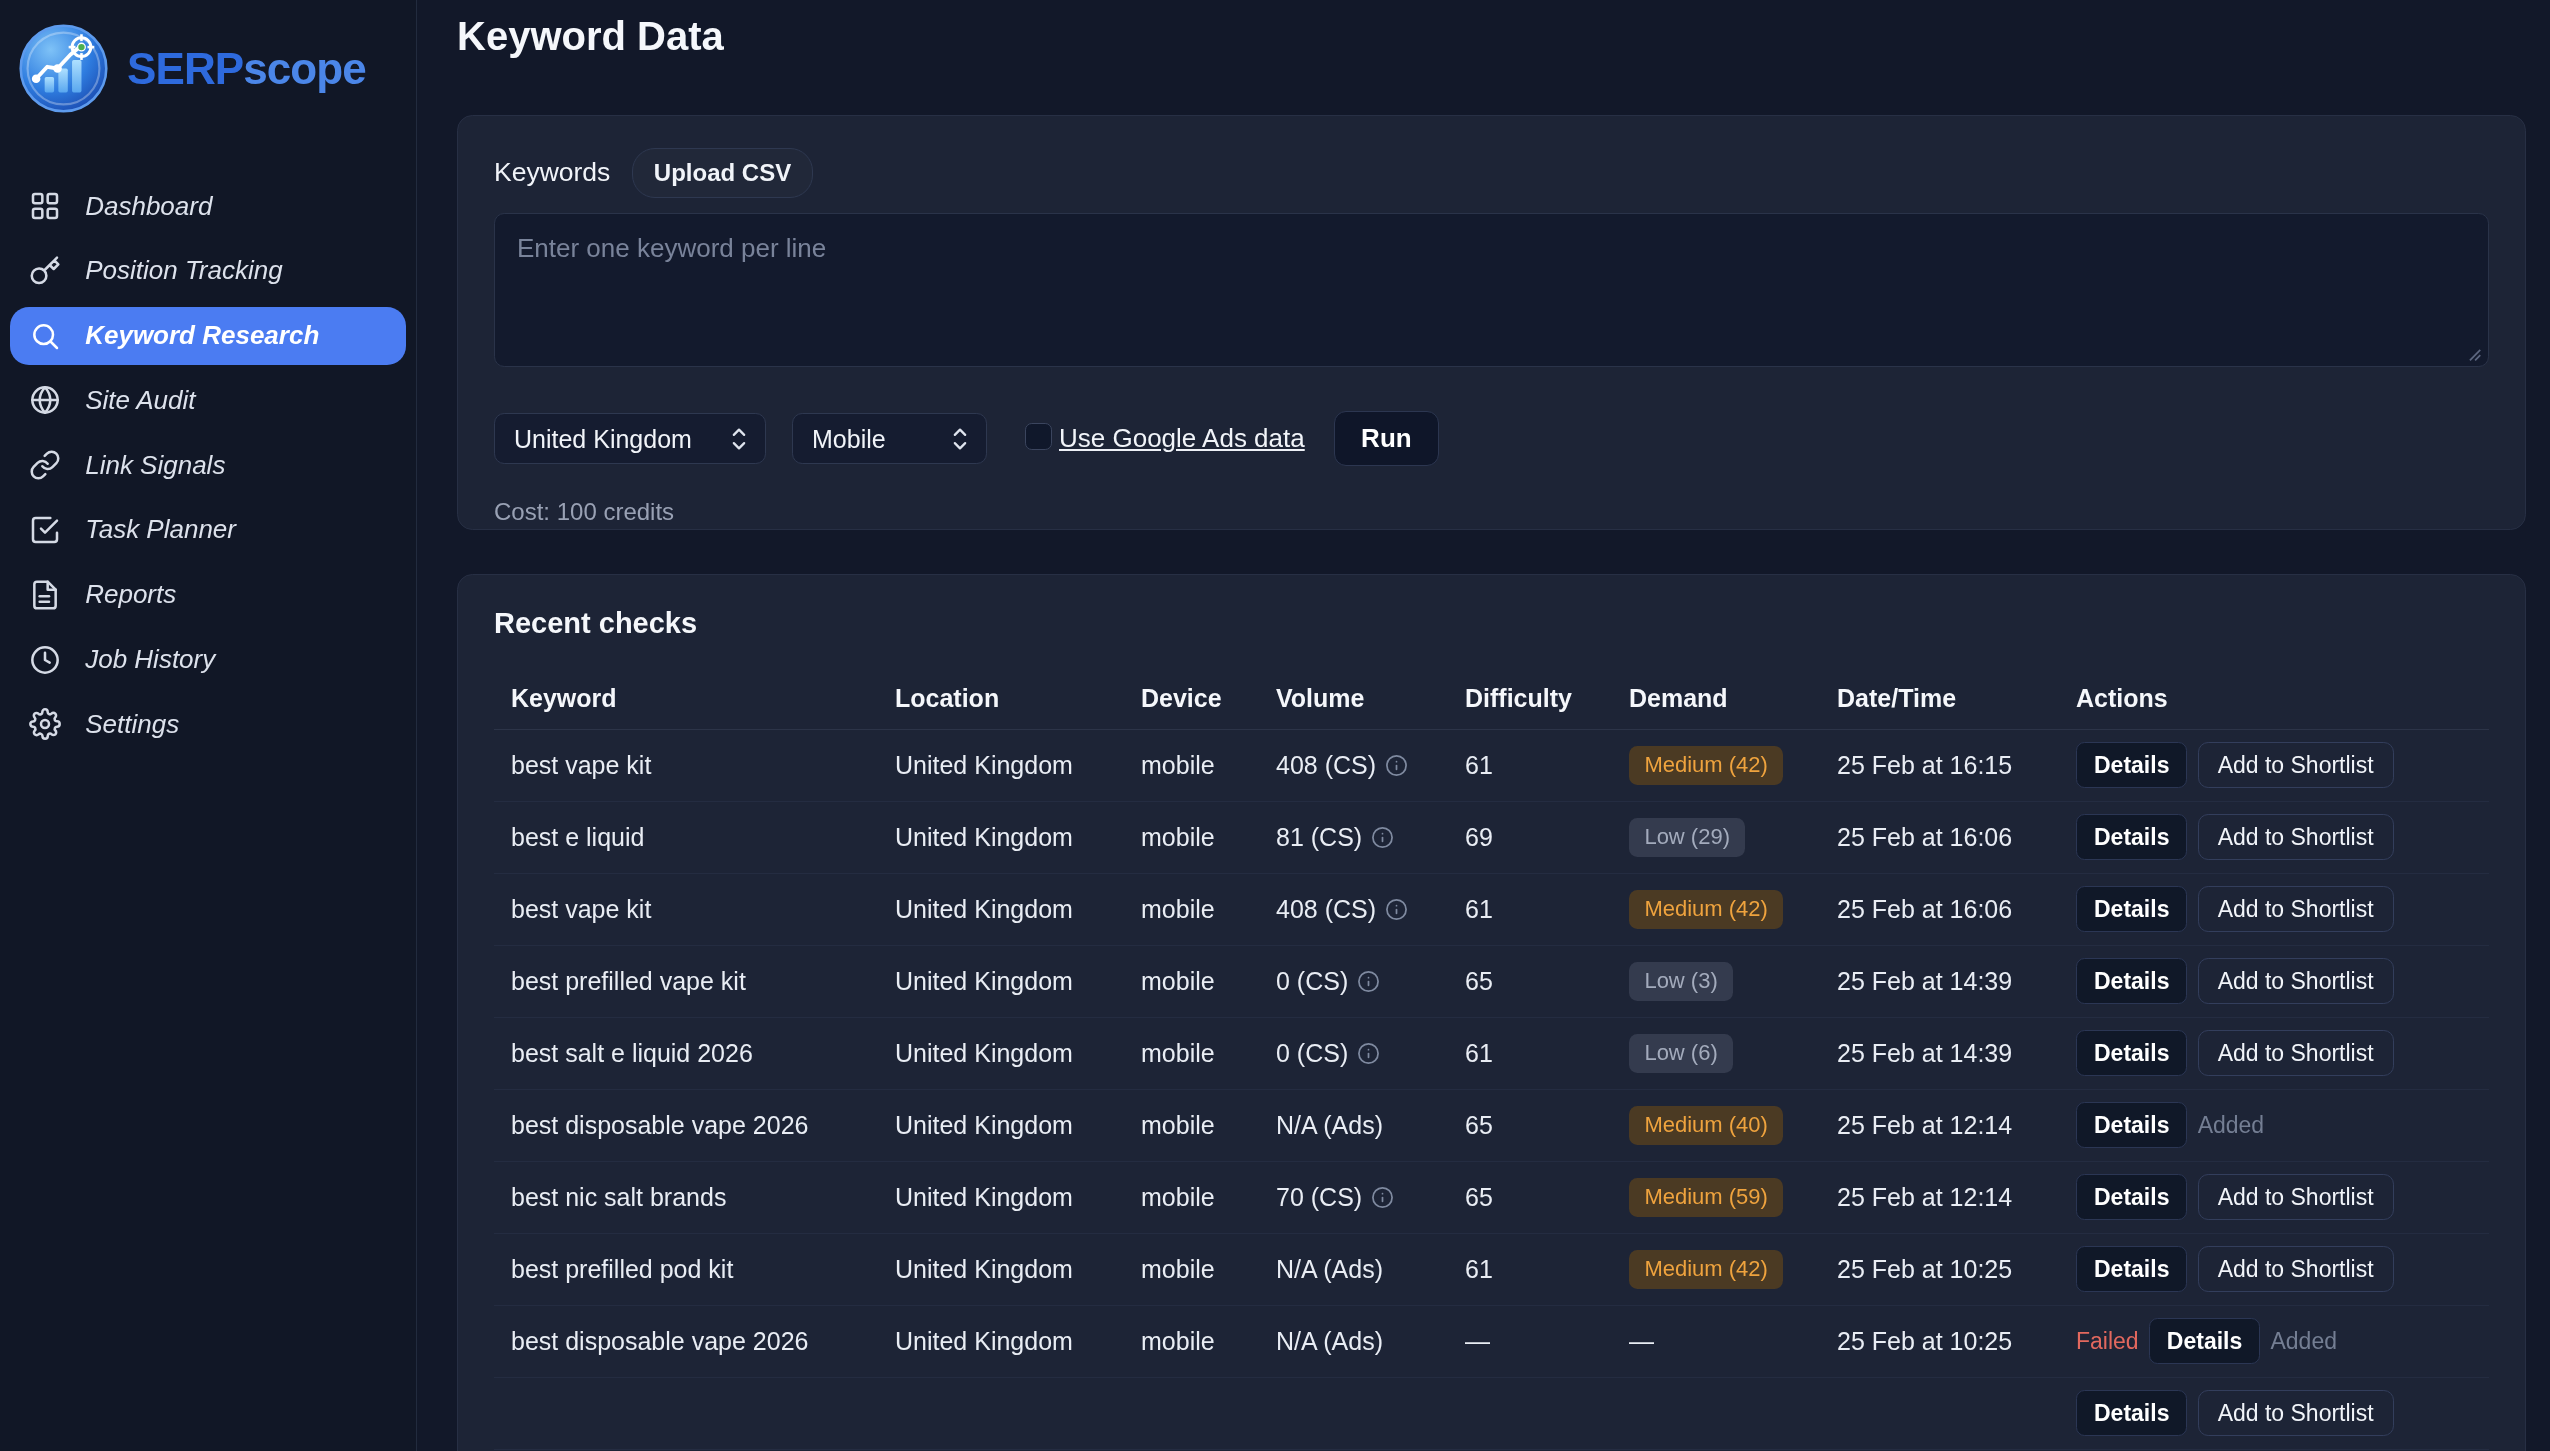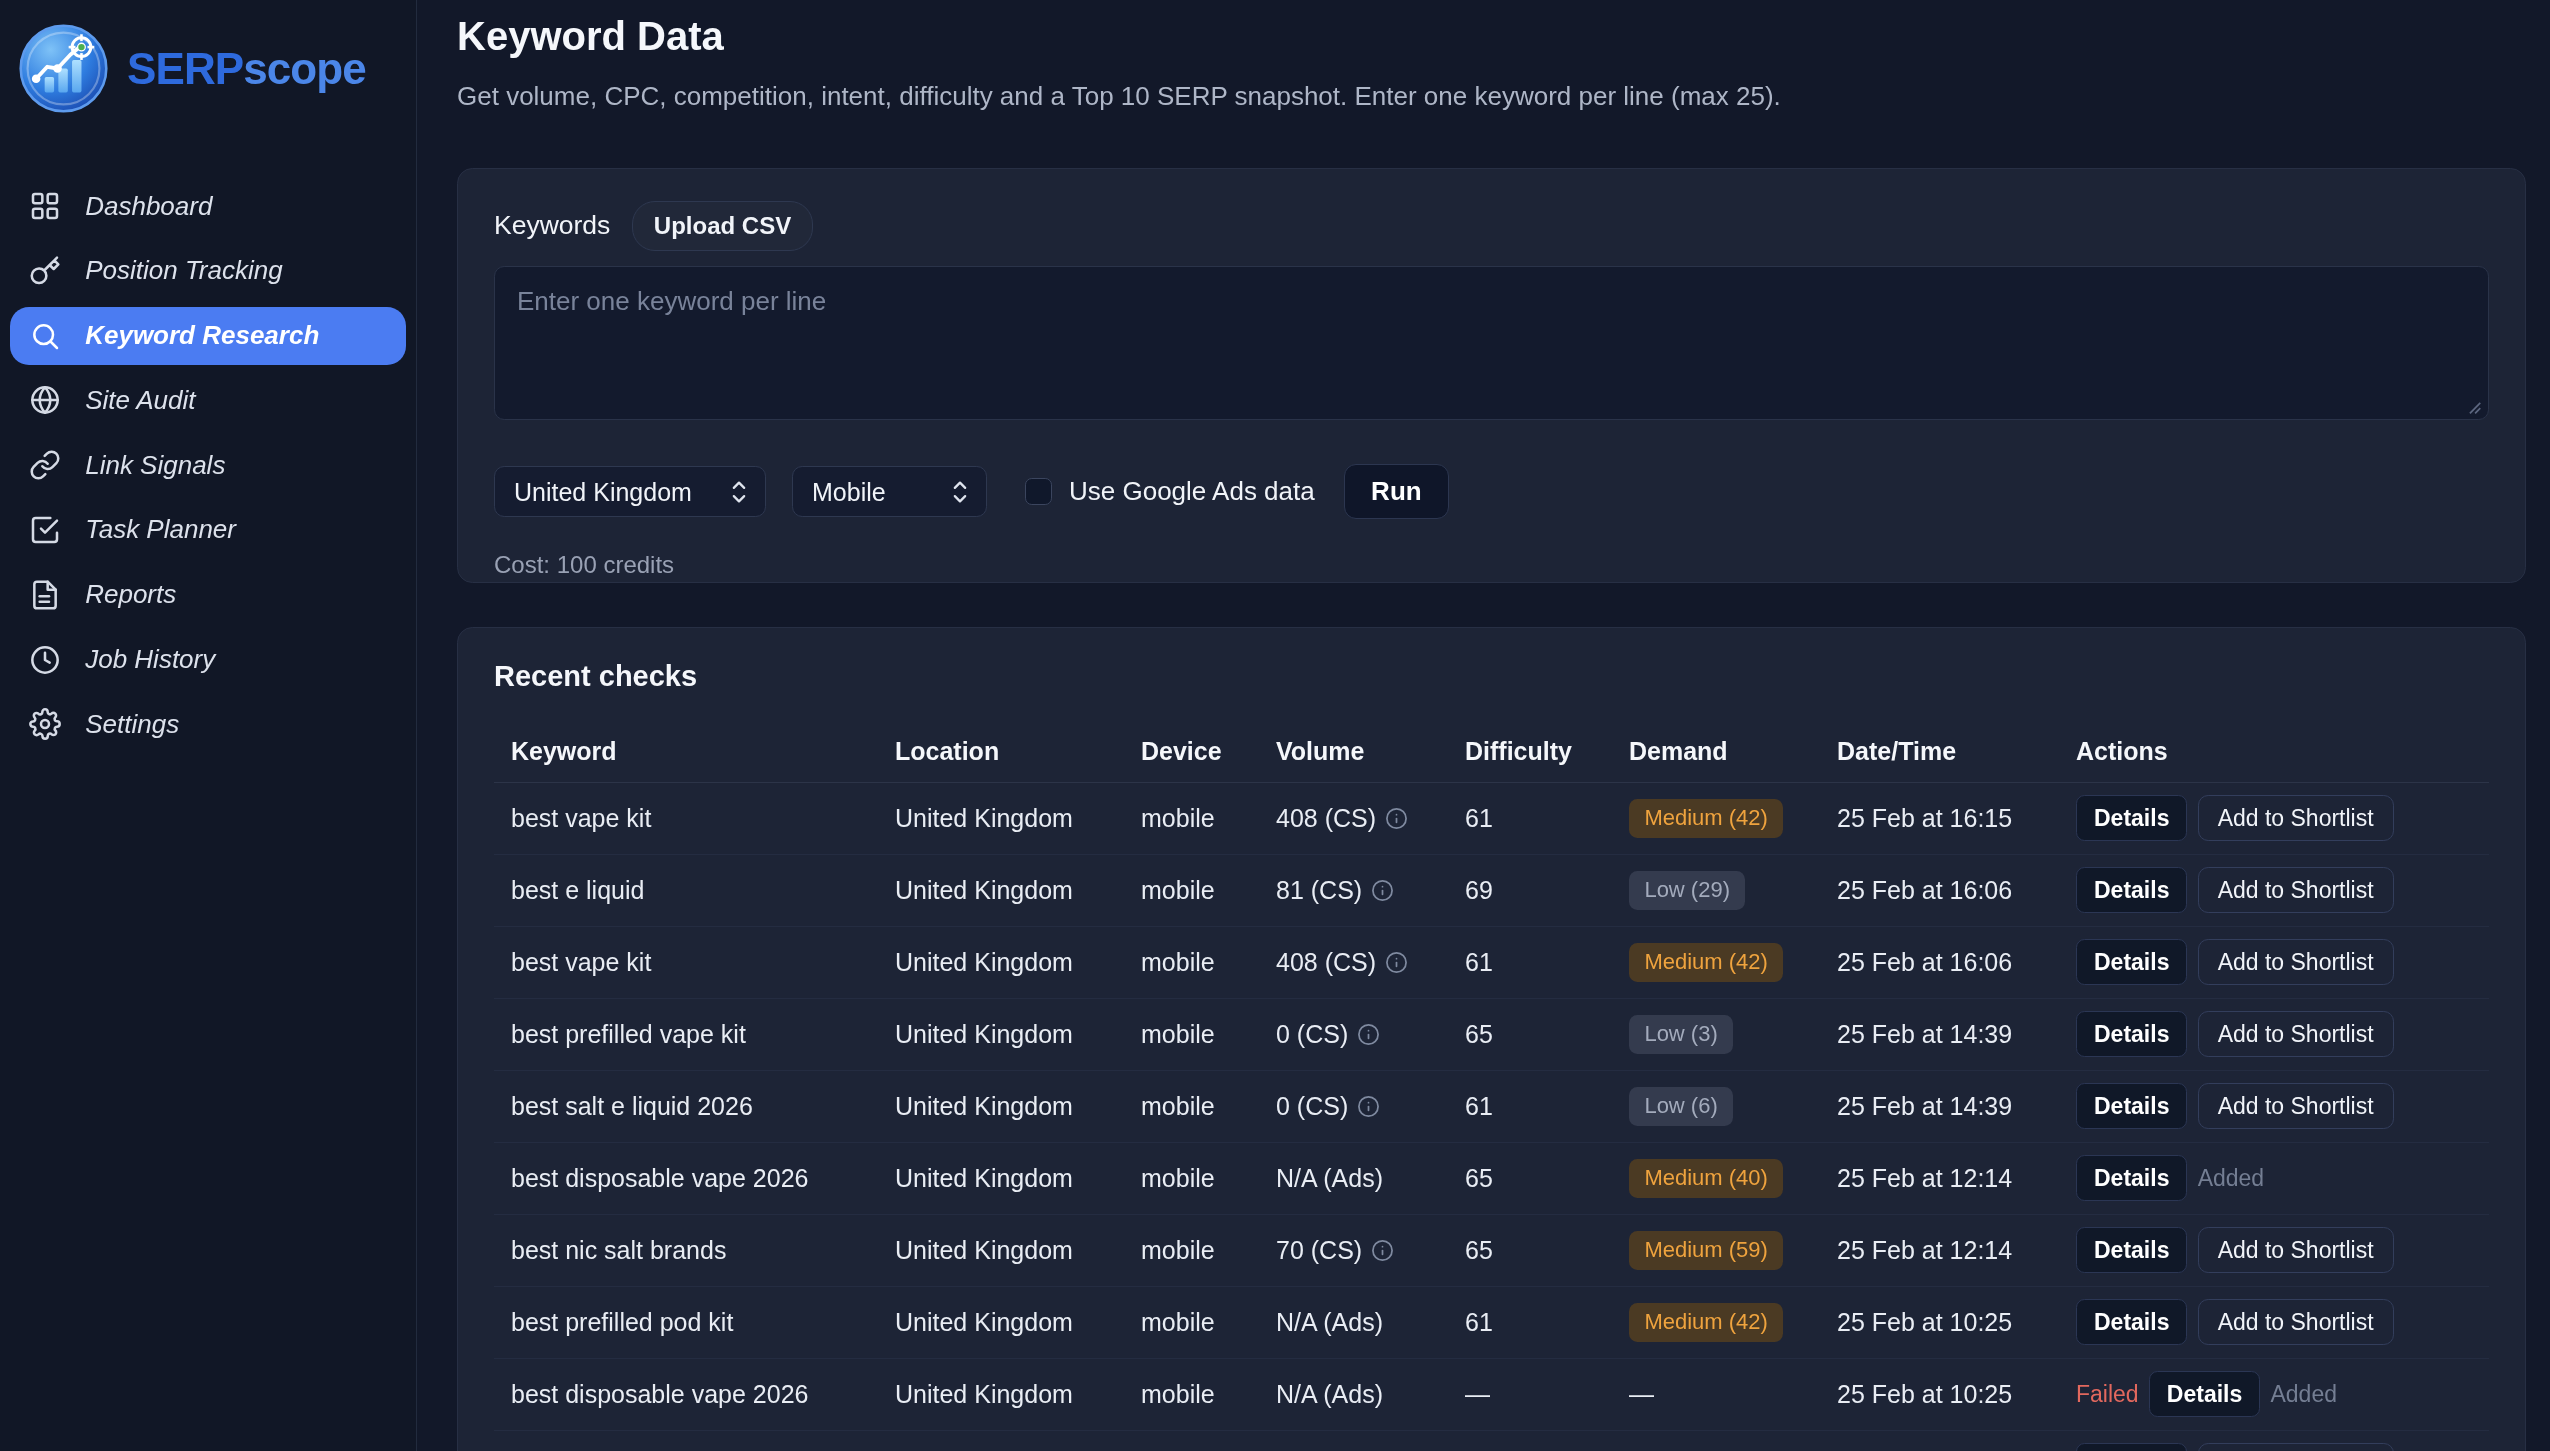--- a/index.html
+++ b/index.html
@@ -58,21 +58,21 @@
   .controls-row { display:flex; align-items:center; gap:26px; margin-top:41px; }
   .select-wrap { position:relative; display:inline-block; }
   select.ctl { appearance:none; -webkit-appearance:none; background:#151c30;
     border:1.7px solid #2e3850; border-radius:10.2px; height:51px; color:#f1f4f9;
     font-size:25px; font-family:inherit; padding:0 60px 0 19px; outline:none; cursor:pointer; }
   .select-loc { width:272px; }
   .select-dev { width:195px; }
   .select-wrap svg { position:absolute; right:13.7px; top:50%; transform:translateY(-50%);
     width:26px; height:29px; stroke:#dfe4ee; stroke-width:2.2; fill:none;
     stroke-linecap:round; stroke-linejoin:round; pointer-events:none; }
-  .chk-group { display:flex; align-items:center; gap:17px; margin-left:12px; }
+  .chk-group { display:flex; align-items:flex-start; gap:7px; margin-left:12px;text-decoration:underline; }
   input.ads-chk { appearance:none; -webkit-appearance:none; width:27px; height:27px;
     background:#10182b; border:1.7px solid #3b455e; border-radius:6.8px; cursor:pointer; }
   .chk-label { font-size:26px; color:#f1f4f9; }
   .btn-run { background:#0f1629; border:1.7px solid #2c3650; border-radius:12px;
     color:#ffffff; font-size:26px; font-weight:600; padding:11px 26px;
     font-family:inherit; cursor:pointer; margin-left:3.4px; }
   .cost-text { font-size:24px; color:#99a1b4; margin-top:32px; }
 
   .card-recent { margin-top:44px; height:1025px; }
   .recent-title { font-size:29px; font-weight:bold; color:#f5f7fb; }
@@ -230,21 +230,20 @@
             </svg>
           </span>
     <span class="nav-label">Settings</span>
   </div>
 </nav>
 
   </aside>
 
   <main class="main">
     <h1 class="page-title">Keyword Data</h1>
-    <p class="page-subtitle">Get volume, CPC, competition, intent, difficulty and a Top 10 SERP snapshot. Enter one keyword per line (max 25).</p>
 
     <section class="card card-form">
       <div class="kw-row">
         <span class="kw-label">Keywords</span>
         <button class="btn-outline">Upload CSV</button>
       </div>
       <div class="ta-wrap">
         <textarea class="kw-input" placeholder="Enter one keyword per line" style=""></textarea>
         <svg class="ta-grip" width="19" height="19" viewBox="0 0 22 22">
           <line x1="6" y1="20" x2="20" y2="6" stroke="#5c6residual" stroke-width="0"></line>

